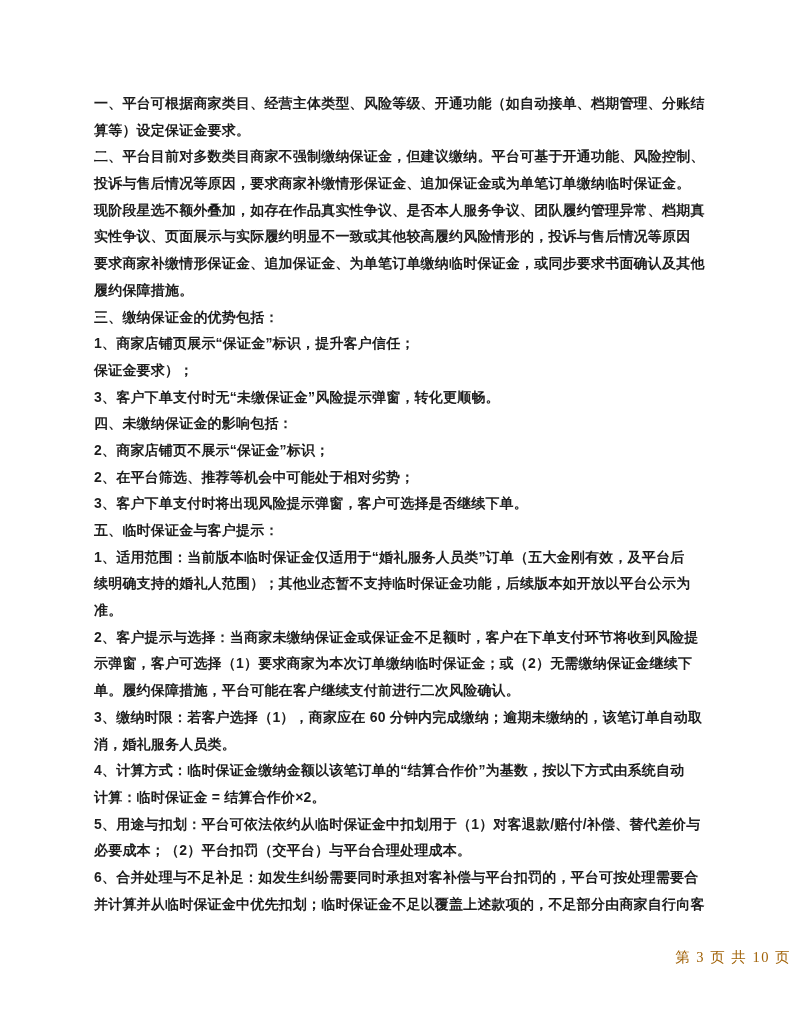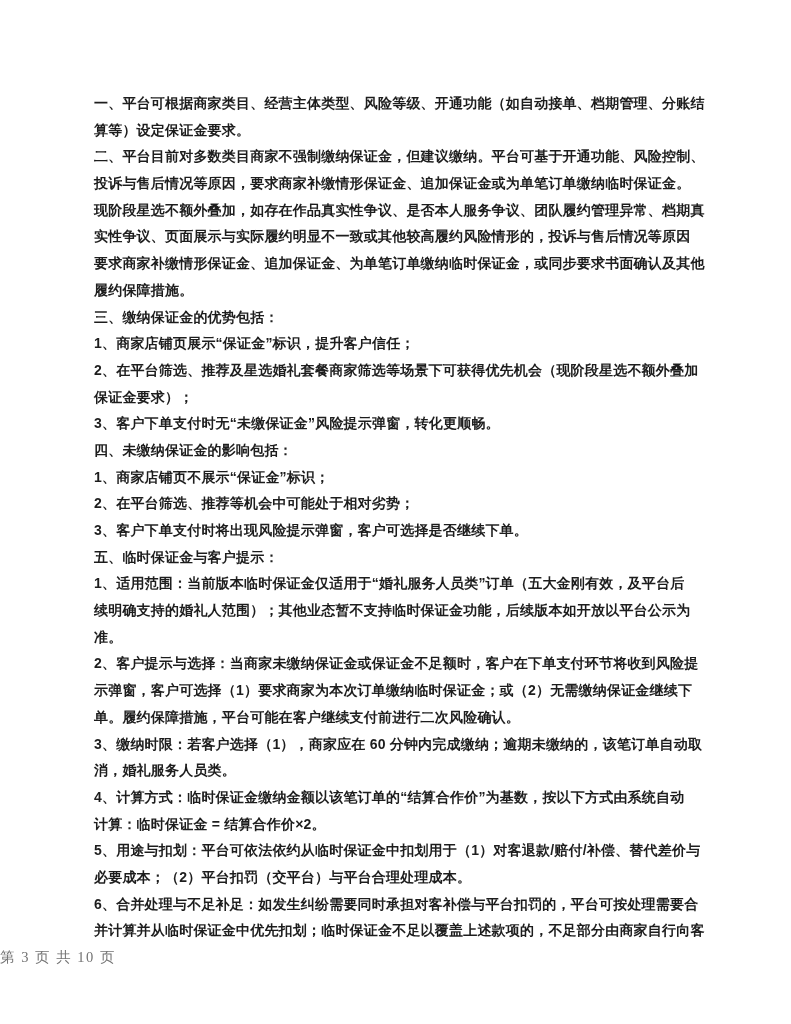--- a/index.html
+++ b/index.html
@@ -35,48 +35,47 @@
     color: #1d1d1d;
     white-space: nowrap;
     letter-spacing: 0.2px;
     text-align: left;
   }
   .footer {
     position: absolute;
     left: 0;
     top: 948px;
     width: 791px;
-    text-align: left;
+    text-align: right;
     font-family: "Liberation Serif", serif;
     font-size: 14.5px;
     font-weight: 400;
-    color: #737373;
+    color: #a16207;
     letter-spacing: 1.5px;
   }
 </style>
 </head>
 <body>
 
 <div class="page">
   <div class="body-text">
       <div class="doc-line">一、平台可根据商家类目、经营主体类型、风险等级、开通功能（如自动接单、档期管理、分账结</div>
       <div class="doc-line">算等）设定保证金要求。</div>
       <div class="doc-line">二、平台目前对多数类目商家不强制缴纳保证金，但建议缴纳。平台可基于开通功能、风险控制、</div>
       <div class="doc-line">投诉与售后情况等原因，要求商家补缴情形保证金、追加保证金或为单笔订单缴纳临时保证金。</div>
       <div class="doc-line">现阶段星选不额外叠加，如存在作品真实性争议、是否本人服务争议、团队履约管理异常、档期真</div>
       <div class="doc-line">实性争议、页面展示与实际履约明显不一致或其他较高履约风险情形的，投诉与售后情况等原因</div>
       <div class="doc-line">要求商家补缴情形保证金、追加保证金、为单笔订单缴纳临时保证金，或同步要求书面确认及其他</div>
       <div class="doc-line">履约保障措施。</div>
       <div class="doc-line">三、缴纳保证金的优势包括：</div>
       <div class="doc-line">1、商家店铺页展示“保证金”标识，提升客户信任；</div>
-      <div class="doc-line">2、在平台筛选、推荐及星选婚礼套餐商家筛选等场景下可获得优先机会（现阶段星选不额外叠加</div>
       <div class="doc-line">保证金要求）；</div>
       <div class="doc-line">3、客户下单支付时无“未缴保证金”风险提示弹窗，转化更顺畅。</div>
       <div class="doc-line">四、未缴纳保证金的影响包括：</div>
-      <div class="doc-line">1、商家店铺页不展示“保证金”标识；</div>
+      <div class="doc-line">2、商家店铺页不展示“保证金”标识；</div>
       <div class="doc-line">2、在平台筛选、推荐等机会中可能处于相对劣势；</div>
       <div class="doc-line">3、客户下单支付时将出现风险提示弹窗，客户可选择是否继续下单。</div>
       <div class="doc-line">五、临时保证金与客户提示：</div>
       <div class="doc-line">1、适用范围：当前版本临时保证金仅适用于“婚礼服务人员类”订单（五大金刚有效，及平台后</div>
       <div class="doc-line">续明确支持的婚礼人范围）；其他业态暂不支持临时保证金功能，后续版本如开放以平台公示为</div>
       <div class="doc-line">准。</div>
       <div class="doc-line">2、客户提示与选择：当商家未缴纳保证金或保证金不足额时，客户在下单支付环节将收到风险提</div>
       <div class="doc-line">示弹窗，客户可选择（1）要求商家为本次订单缴纳临时保证金；或（2）无需缴纳保证金继续下</div>
       <div class="doc-line">单。履约保障措施，平台可能在客户继续支付前进行二次风险确认。</div>
       <div class="doc-line">3、缴纳时限：若客户选择（1），商家应在 60 分钟内完成缴纳；逾期未缴纳的，该笔订单自动取</div>

